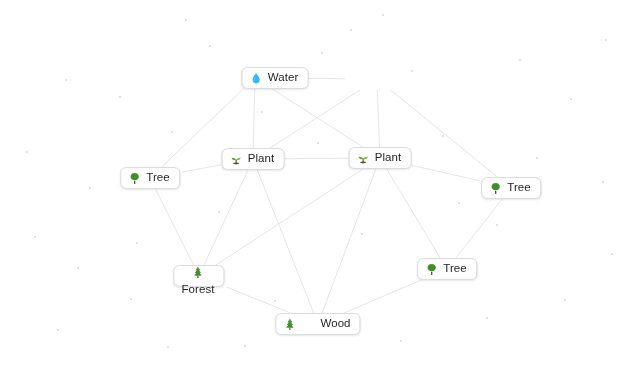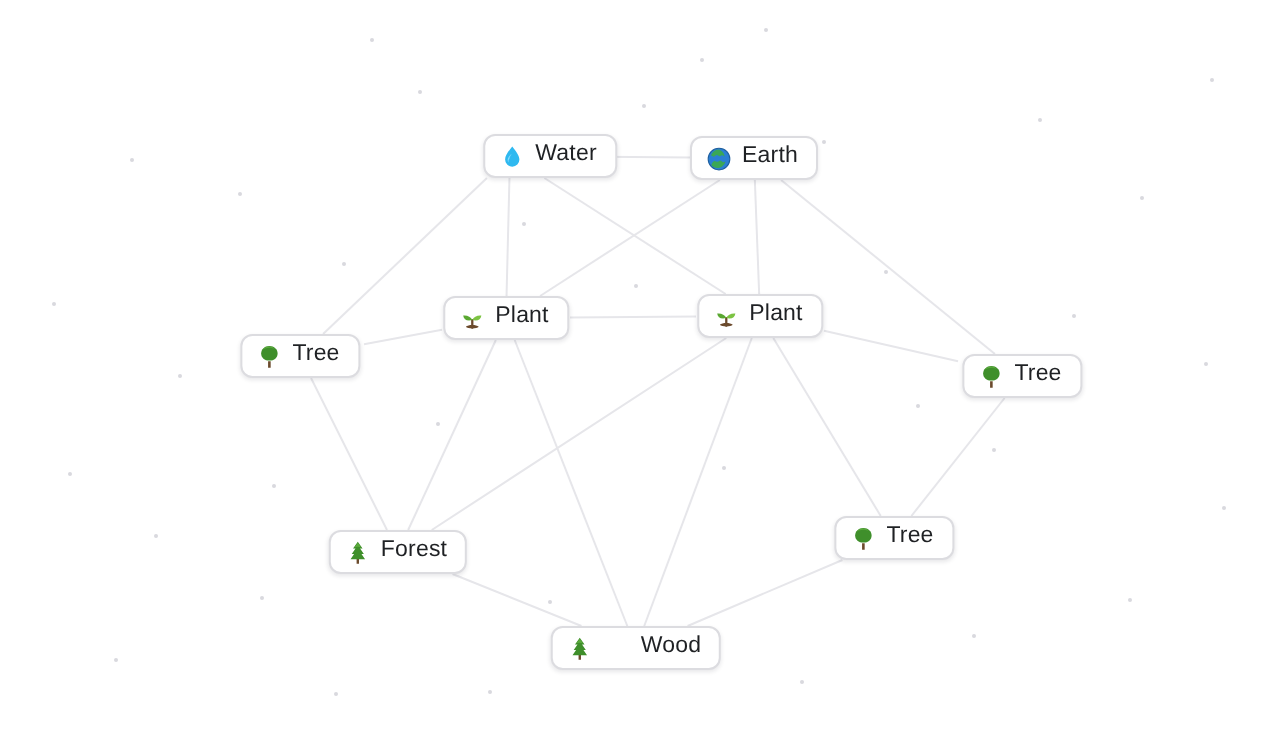--- a/index.html
+++ b/index.html
@@ -134,29 +134,20 @@
       <line x1="226.27083333333334" y1="287" x2="290.7291666666667" y2="313" stroke="#e6e6ea" stroke-width="1"></line>
     </svg>
   <div id="node-layer">
       <div class="node" style="left: 239px; top: 78px; margin-left: 36px;">
         <svg class="node-icon" viewBox="0 0 24 24">
           <path d="M12 2.2c3.9 5.1 6.6 8.6 6.6 12.1A6.6 6.6 0 0 1 12 21a6.6 6.6 0 0 1-6.6-6.7C5.4 10.8 8.1 7.3 12 2.2z" fill="#2fb9f0"></path>
           <path d="M9.4 13.6c.2-1.6 1.1-3.2 2.2-4.6-2.1 1.5-3.6 3.6-3.8 5.6-.1 1 .2 1.9.8 2.5-.1-1.1-.2-2.3 .8-3.5z" fill="#86dafc"></path>
         </svg>
         <span class="node-label">Water</span>
       </div>
-      <div class="node" style="left: 377px; top: 79px;">
-        <svg class="node-icon" viewBox="0 0 24 24">
-          <circle cx="12" cy="12" r="10" fill="#2b7fd4"></circle>
-          <path d="M4.2 8.6c1.4.3 2.1 1.4 3.3 1.2 1-.2 1.2-1.4 2.3-1.5 1.2-.1 1.6 1.1 2.8 1.1 1 0 1.3-.9 2.4-.8 1 .1 1.3 1 2.2 1.2-.3-3.3-2.7-6-5.9-6.6-3 .3-5.5 2.3-6.6 5.1l-.5.3z" fill="#3aa757"></path>
-          <path d="M5.6 15.7c.9-.5 1.1-1.7 2.2-1.9 1.2-.2 1.8.9 3 .8 1.1-.1 1.4-1.2 2.6-1.1 1.3.1 1.6 1.5 2.9 1.4.7 0 1.1-.4 1.6-.8-.6 3.6-3.7 6.3-7.4 6.3-2.2 0-4.2-1-5.5-2.6l.6-2.1z" fill="#3aa757"></path>
-          <circle cx="12" cy="12" r="10" fill="none" stroke="#1f5f9e" stroke-width="1"></circle>
-        </svg>
-        <span class="node-label">Earth</span>
-      </div>
       <div class="node" style="left: 253px; top: 159px;">
         <svg class="node-icon" viewBox="0 0 24 24">
           <path d="M12 20v-7" stroke="#6b4a2c" stroke-width="2.1" stroke-linecap="round" fill="none"></path>
           <path d="M12 13C10.6 9.8 7.4 8.4 3.6 8.8c.4 3.6 3.5 5.6 8.4 4.2z" fill="#5aa831"></path>
           <path d="M12 13c1.4-3.2 4.6-4.6 8.4-4.2-.4 3.6-3.5 5.6-8.4 4.2z" fill="#7cc342"></path>
           <path d="M6 19.2c1.3-1.1 3.5-1.7 6-1.7s4.7.6 6 1.7c-1 .9-3.3 1.5-6 1.5s-5-.6-6-1.5z" fill="#6b4a2c"></path>
         </svg>
         <span class="node-label">Plant</span>
       </div>
       <div class="node" style="left: 380px; top: 158px;">
@@ -185,21 +176,21 @@
         <span class="node-label">Tree</span>
       </div>
       <div class="node" style="left: 447px; top: 269px;">
         <svg class="node-icon" viewBox="0 0 24 24">
           <path d="M10.8 16h2.4v6h-2.4z" fill="#6b4a2c"></path>
           <path d="M12 1.8c4.4 0 7.6 3 7.6 6.9 0 3.9-3.1 6.6-7.6 6.6S4.4 12.6 4.4 8.7C4.4 4.8 7.6 1.8 12 1.8z" fill="#3f8f2b"></path>
           <path d="M12 2.2c2.2 0 4.2 1 5.4 2.6-1.4-.9-3.3-1.4-5.4-1.4-2.9 0-5.4.9-6.6 2.3C6.6 3.6 9.1 2.2 12 2.2z" fill="#5bab3c"></path>
         </svg>
         <span class="node-label">Tree</span>
       </div>
-      <div class="node" style="left: 199px; top: 276px;">
+      <div class="node" style="left: 199px; top: 276px; flex-direction: column;">
         <svg class="node-icon" viewBox="0 0 24 24">
           <path d="M10.9 17.5h2.2V22h-2.2z" fill="#6b4a2c"></path>
           <path d="M12 1.6l4.4 6.2h-2.3l3.5 5.1h-2.2l3.3 4.9H5.3l3.3-4.9H6.4l3.5-5.1H7.6z" fill="#3f8f2b"></path>
           <path d="M12 2.6l3.1 4.4c-.9-.5-2-.8-3.1-.8s-2.2.3-3.1.8z" fill="#5bab3c"></path>
         </svg>
         <span class="node-label">Forest</span>
       </div>
       <div class="node" style="left: 318px; top: 324px; gap: 24px;">
         <svg class="node-icon" viewBox="0 0 24 24">
           <path d="M10.9 17.5h2.2V22h-2.2z" fill="#6b4a2c"></path>

